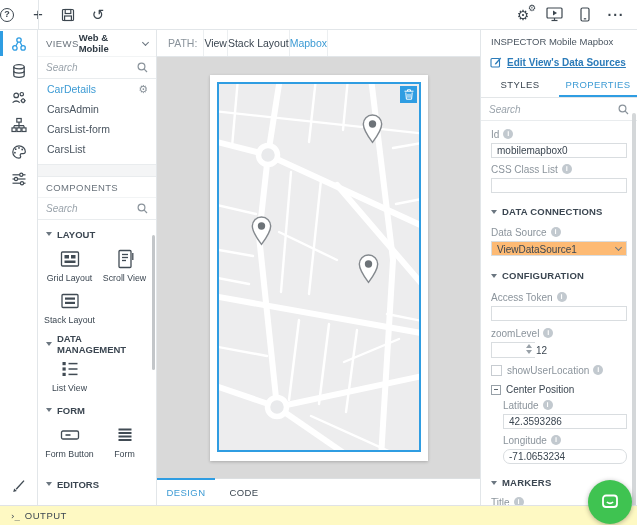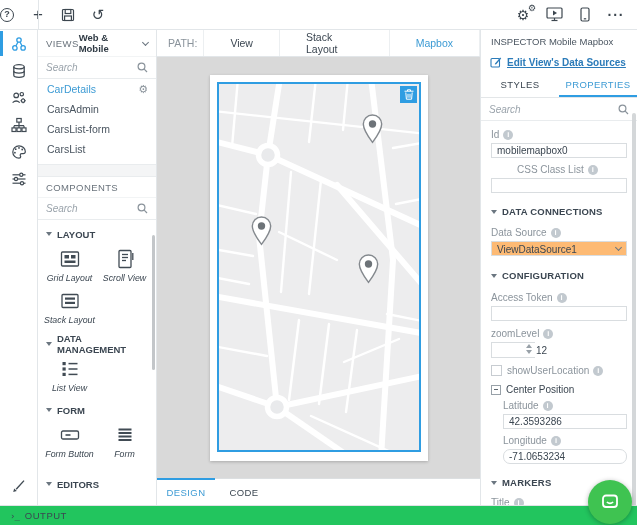--- a/index.html
+++ b/index.html
@@ -37,29 +37,29 @@
   .searchrow input { flex:1; min-width:0; border:0; outline:none; font-style:italic; font-size:10px; color:#4a5560; background:transparent; font-family:inherit; }
   .searchrow input::placeholder { color:#9aa3ab; }
   .view-item { height:20px; display:flex; align-items:center; padding:0 8px 0 9px; font-size:10.5px; color:#4a5560; cursor:pointer; }
   .view-item.selected { color:#3d9bd4; }
   .view-gear { margin-left:auto; color:#8a939b; font-size:11px; cursor:pointer; }
   .view-gear::after { content:"\2699"; }
   .lp-gap { height:13px; background:#f4f5f6; border-top:1px solid #e9ecee; border-bottom:1px solid #e9ecee; margin-top:5px; }
   .section-head { display:flex; align-items:center; gap:5px; padding:0 8px; height:16px; font-size:9.5px; font-weight:bold; color:#3b4651; cursor:pointer; }
   .tri { width:0; height:0; border-left:3.5px solid transparent; border-right:3.5px solid transparent; border-top:4.5px solid #6b7680; }
   .tiles { display:grid; grid-template-columns:1fr 1fr; padding:2px 4px 0 4px; }
-  .tile { height:42px; display:flex; flex-direction:column; align-items:center; justify-content:center; gap:3px; cursor:pointer;font-style:italic; }
+  .tile { height:42px; display:flex; flex-direction:column; align-items:center; justify-content:center; gap:3px; cursor:pointer; }
   .tile-label { font-size:8.8px; color:#3b4651; white-space:nowrap; }
   .lp-scrollthumb { position:absolute; right:1px; top:205px; width:3px; height:135px; background:#c3c6c9; border-radius:2px; }
 
   
   .center { position:absolute; left:157px; top:30px; width:323px; height:475px; display:flex; flex-direction:column; }
   .pathbar { height:27px; background:#fff; border-bottom:1px solid #e2e6e9; display:flex; align-items:stretch; font-size:10.5px; }
   .path-label { display:flex; align-items:center; padding:0 6px 0 11px; color:#8a939b; }
-  .crumb { display:flex; align-items:center; padding:0 26px; color:#3b4651; border-left:1px solid #eceff1; cursor:pointer; }
+  .crumb { display:flex; align-items:center; padding:0 0; color:#3b4651; border-left:1px solid #eceff1; cursor:pointer; }
   .crumb:last-child { border-right:1px solid #eceff1; }
   .crumb.active { color:#3d9bd4; }
   .canvas { flex:1; background:#d9d9d9; position:relative; overflow:hidden; }
   .phone { position:absolute; left:53px; top:18px; width:218px; height:386px; background:#fff; box-shadow:0 1px 3px rgba(0,0,0,.22); }
   .map { position:absolute; left:7px; top:7px; width:204px; height:370px; border:2px solid #2f9de2; overflow:hidden; background:#ededee; }
   .map svg.streets { display:block; }
   .pin { position:absolute; width:21px; height:30px; }
   .trash-btn { position:absolute; right:2px; top:2px; width:17px; height:17px; background:#2f9de2; display:flex; align-items:center; justify-content:center; cursor:pointer; }
   .tabbar { height:27px; background:#fff; border-top:1px solid #dcdfe1; display:flex; }
   .ctab { width:58px; margin-top:-1px; border-top:2px solid transparent; display:flex; align-items:center; justify-content:center; font-size:9.5px; color:#3b4651; letter-spacing:.4px; cursor:pointer; }
@@ -67,21 +67,21 @@
 
   
   .inspector { position:absolute; left:480px; top:30px; width:157px; height:475px; background:#fff; border-left:1px solid #e2e6e9; overflow:hidden; }
   .insp-header { height:15px; display:flex; align-items:center; padding:0 10px; font-size:9.5px; color:#4a5560; margin-top:4px; }
   .insp-link-row { height:18px; display:flex; align-items:center; gap:5px; padding:0 9px; margin-top:4px; }
   .insp-link { font-size:10px; font-weight:bold; color:#2b7bb9; text-decoration:underline; cursor:pointer; }
   .insp-tabs { display:flex; height:24px; border-bottom:1px solid #e3e6e8; margin-top:3px; }
   .itab { flex:1; display:flex; align-items:center; justify-content:center; font-size:9.5px; color:#3b4651; letter-spacing:.4px; border-bottom:2px solid transparent; cursor:pointer; }
   .itab.active { color:#3d9bd4; border-bottom-color:#2f9de2; }
   .insp-body { padding:5px 10px 0 10px; }
-  .flabel { display:flex; align-items:center; gap:4px; font-size:10px; color:#8b949c; height:11px; }
+  .flabel { display:flex; gap:4px; font-size:10px; color:#8b949c; height:11px; }
   .info { display:inline-block; width:10px; height:10px; border-radius:50%; background:#c2c9cf; color:#fff; font-size:7.5px; line-height:10px; text-align:center; font-weight:bold; }
   .info::after { content:"i"; }
   .tinput { width:100%; height:15px; border:1px solid #d9dde0; background:#fff; font-size:10px; color:#3b4651; padding:0 5px; outline:none; margin-top:3px; font-family:inherit; }
   .selbox { position:relative; width:100%; height:15px; border:1px solid #d9dde0; background:#fdba74; margin-top:3px; display:flex; align-items:center; padding:1px 16px 0 5px; font-size:10px; color:#3b4651; cursor:pointer; }
   .chev { width:5px; height:5px; border-right:1.4px solid #6b7680; border-bottom:1.4px solid #6b7680; transform:rotate(45deg); display:inline-block; margin-top:-2px; }
   .selbox .chev { position:absolute; right:5px; top:5px; }
   .isect { display:flex; align-items:center; gap:5px; font-size:9.5px; font-weight:bold; color:#3b4651; letter-spacing:.2px; height:13px; cursor:pointer; }
   .numrow { display:flex; align-items:center; margin-top:3px; }
   .numbox { position:relative; width:44px; height:16px; border:1px solid #d9dde0;padding-left:31px; }
   .numbox input { width:26px; height:14px; border:0; outline:none; font-size:10px; text-align:right; padding-right:2px; font-family:inherit; color:#3b4651; }
@@ -90,21 +90,21 @@
   .spin .dn { width:0; height:0; border-left:3px solid transparent; border-right:3px solid transparent; border-top:4px solid #98a1a8; }
   .checkrow { display:flex; align-items:center; gap:5px; }
   .checkbox { width:11px; height:11px; border:1px solid #c7ccd1; background:#fff; cursor:pointer; }
   .collapse-row { display:flex; align-items:center; gap:5px; font-size:10px; color:#3b4651; cursor:pointer; }
   .minusbox { position:relative; width:10px; height:10px; border:1px solid #98a1a8; }
   .minusbox::after { content:""; position:absolute; left:2px; right:2px; top:3.5px; border-top:1.2px solid #5d676f; }
   .indent { margin-left:12px; }
   .insp-scrollthumb { position:absolute; right:1px; top:83px; width:4px; height:395px; background:#d4d7d9; border-radius:2px; }
 
   
-  .outputbar { position:absolute; left:0; top:505px; width:637px; height:20px; background:#22c55e; border-top:1px solid #e0e3e6; display:flex; align-items:center; padding-left:10px; gap:6px; }
+  .outputbar { position:absolute; left:0; top:505px; width:637px; height:20px; background:#fef9c3; border-top:1px solid #e0e3e6; display:flex; align-items:center; padding-left:10px; gap:6px; }
   .prompt-icon { font-family:"DejaVu Sans Mono",monospace; font-size:9px; color:#3b4651; }
   .prompt-icon::after { content:"\203A_"; letter-spacing:-1px; }
   .output-label { font-size:9.5px; color:#3b4651; letter-spacing:.5px; }
 
   
   .chat-bubble { position:absolute; left:588px; top:480px; width:44px; height:44px; border-radius:50%; background:#3fc351; box-shadow:0 1px 5px rgba(0,0,0,.3); display:flex; align-items:center; justify-content:center; cursor:pointer; z-index:10; }
 </style>
 </head>
 <body>
 
@@ -438,21 +438,21 @@
         </svg>
     </div>
 
     <div class="insp-body">
       <div class="flabel" style="margin-top:3px;">
         <span>Id</span>
         <span class="info"></span>
       </div>
       <input class="tinput" type="text" value="mobilemapbox0" style="">
 
-      <div class="flabel" style="margin-top:6px;margin-left:26px;">
+      <div class="flabel" style="margin-top:6px;">
         <span>CSS Class List</span>
         <span class="info"></span>
       </div>
       <input class="tinput" type="text" value="" style="">
 
       <div class="isect" style="margin-top:12px;">
         <span class="tri"></span>
         <span>DATA CONNECTIONS</span>
       </div>
       <div class="flabel" style="margin-top:9px;">

